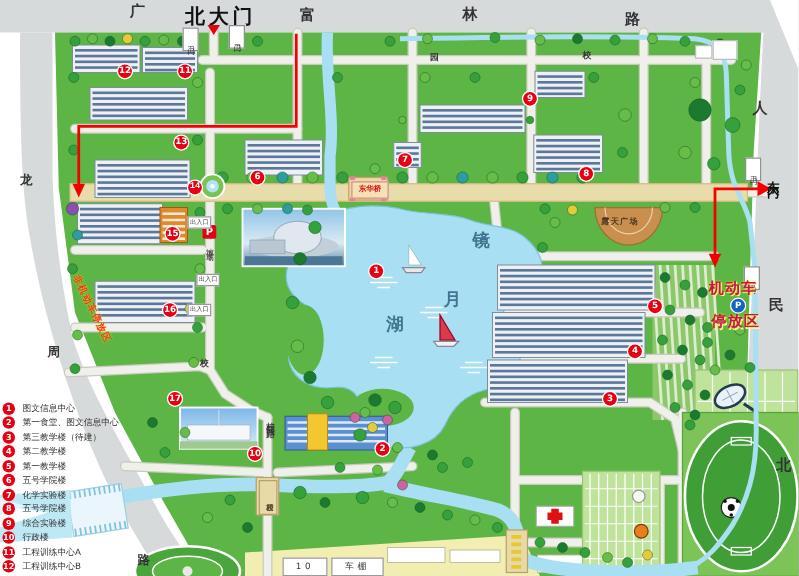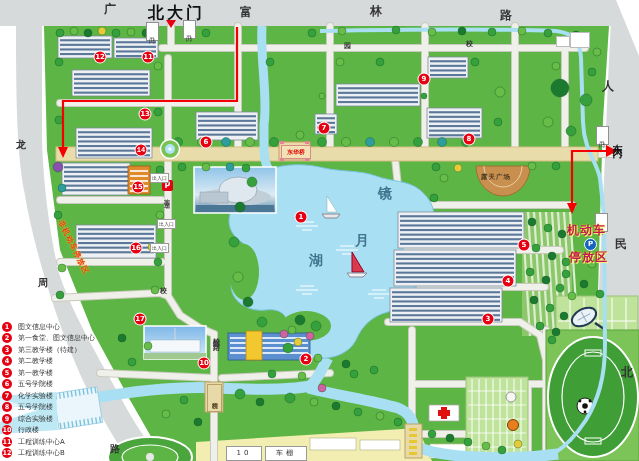--- a/index.html
+++ b/index.html
@@ -557,21 +557,21 @@
   <span class="mk" style="left:508px;top:281px;">4</span>
   <span class="mk" style="left:524px;top:245px;">5</span>
   <span class="mk" style="left:206px;top:142px;">6</span>
   <span class="mk" style="left:324px;top:128px;">7</span>
   <span class="mk" style="left:469px;top:139px;">8</span>
   <span class="mk" style="left:424px;top:79px;">9</span>
   <span class="mk" style="left:204px;top:363px;">10</span>
   <span class="mk" style="left:148px;top:57px;">11</span>
   <span class="mk" style="left:100px;top:57px;">12</span>
   <span class="mk" style="left:145px;top:98px;margin-top:16px;">13</span>
-  <span class="mk" style="left:141px;top:150px;font-family:Liberation Mono, monospace;">14</span>
+  <span class="mk" style="left:156px;top:150px;font-family:Liberation Mono, monospace;">14</span>
   <span class="mk" style="left:138px;top:187px;">15</span>
   <span class="mk" style="left:136px;top:248px;">16</span>
   <span class="mk" style="left:140px;top:319px;">17</span>
 
   <div id="legend">
     <div class="lrow">
         <span class="lnum">1</span>
         <span class="llab">图文信息中心</span>
       </div>
     <div class="lrow">

